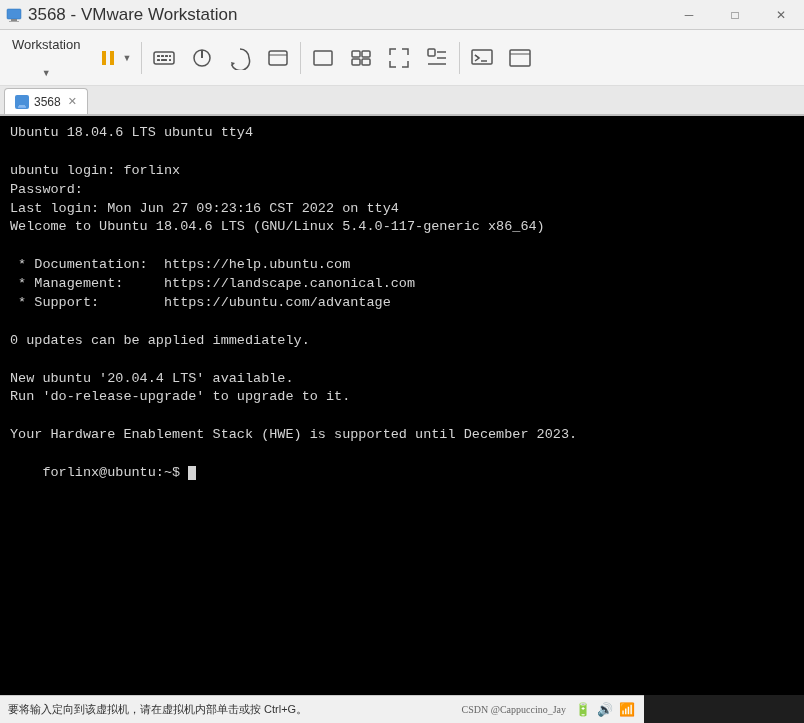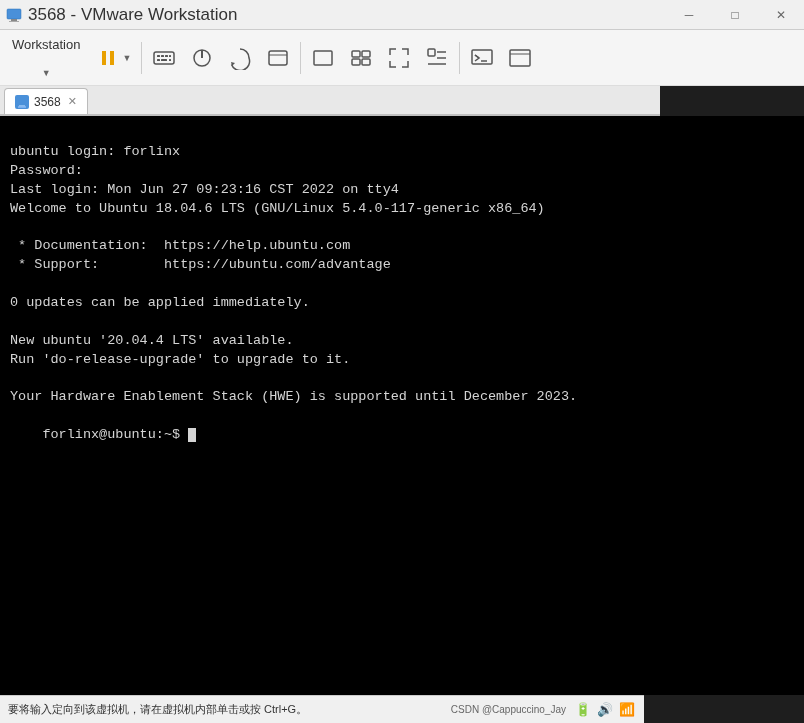--- a/index.html
+++ b/index.html
@@ -102,21 +102,21 @@
       display: flex;
       align-items: center;
       gap: 2px;
       padding: 4px 6px;
       cursor: pointer;
       border-radius: 3px;
     }
 
     
     #tabbar {
-      width: 660px;
+      width: 804px;
       height: 30px;
       background: #e8e8e8;
       border-bottom: 2px solid #c0c0c0;
       display: flex;
       align-items: flex-end;
       padding: 0 4px;
     }
     .tab {
       display: flex;
       align-items: center;
@@ -339,43 +339,45 @@
         <rect x="3" y="9" width="6" height="1.5" fill="#88bbee"></rect>
         <rect x="2" y="10.5" width="8" height="1" fill="#aaccff"></rect>
       </svg>
     </div>
     <span>3568</span>
     <span class="tab-close">✕</span>
   </div>
 </div>
 
 <div id="terminal">
+  <div class="term-line">Ubuntu 18.04.6 LTS ubuntu tty4</div>
   <div class="term-line"></div>
   <div class="term-line">ubuntu login: forlinx</div>
   <div class="term-line">Password: </div>
   <div class="term-line">Last login: Mon Jun 27 09:23:16 CST 2022 on tty4</div>
   <div class="term-line">Welcome to Ubuntu 18.04.6 LTS (GNU/Linux 5.4.0-117-generic x86_64)</div>
   <div class="term-line"></div>
   <div class="term-line"> * Documentation:  https://help.ubuntu.com</div>
+  <div class="term-line"> * Management:     https://landscape.canonical.com</div>
   <div class="term-line"> * Support:        https://ubuntu.com/advantage</div>
   <div class="term-line"></div>
   <div class="term-line">0 updates can be applied immediately.</div>
   <div class="term-line"></div>
   <div class="term-line">New ubuntu '20.04.4 LTS' available.</div>
   <div class="term-line">Run 'do-release-upgrade' to upgrade to it.</div>
   <div class="term-line"></div>
   <div class="term-line">Your Hardware Enablement Stack (HWE) is supported until December 2023.</div>
   <div class="term-line">
     <span>forlinx@ubuntu:~$ </span><span class="term-cursor"></span>
   </div>
 </div>
 
 <div id="statusbar">
   <span>要将输入定向到该虚拟机，请在虚拟机内部单击或按 Ctrl+G。</span>
   <div id="statusbar-right">
-    <span style="color:#666; font-size:10px;">CSDN @Cappuccino_Jay</span>
+    <span style="color:#666; font-size:10px;font-family:Liberation Serif, serif;">CSDN @Cappuccino_Jay</span>
     <div class="status-icon-group">
       <span class="status-icon">🔋</span>
       <span class="status-icon">🔊</span>
       <span class="status-icon">📶</span>
     </div>
   </div>
 </div>
 
 </body></html>

